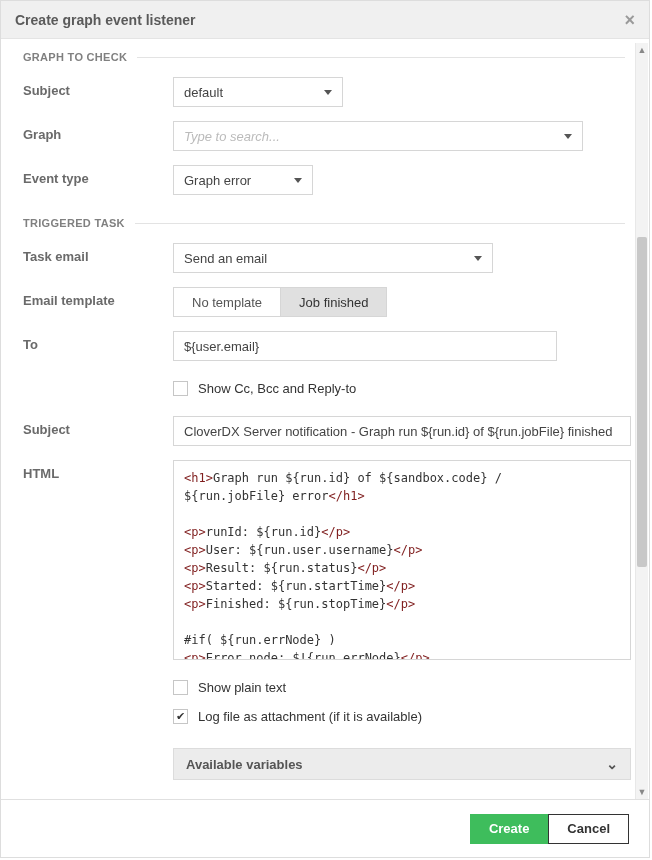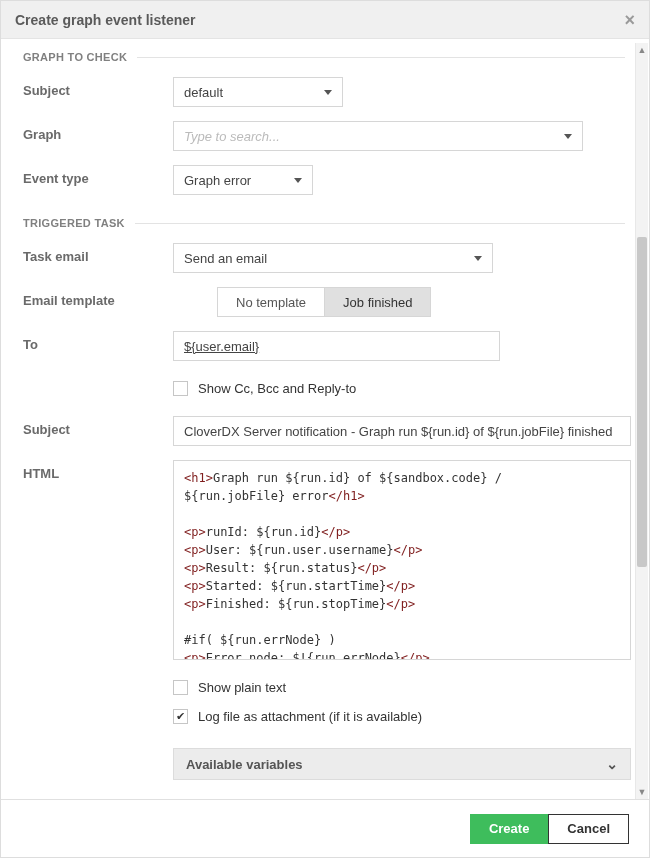--- a/index.html
+++ b/index.html
@@ -105,21 +105,20 @@
     border-top:5px solid #555;
   }
   .text-input {
     height:30px;
     padding:0 10px;
     width:100%;
   }
   input.text-input::placeholder { color:#bbb; font-style:italic; }
   .seg {
     display:inline-flex;
-    margin-left:44px;
   }
   .seg-btn {
     border:1px solid #d6d6d6;
     height:30px;
     padding:0 18px;
     font-size:13px;
     cursor:pointer;
     background:#fff;
     color:#555;
     display:flex;align-items:center;
@@ -288,21 +287,21 @@
           <div class="seg">
             <div class="seg-btn">No template</div>
             <div class="seg-btn active">Job finished</div>
           </div>
         </div>
       </div>
 
       <div class="row">
         <div class="row-label">To</div>
         <div class="row-field">
-          <input type="text" class="text-input" style="width: 327px; text-decoration: underline;" value="${user.email}">
+          <input type="text" class="text-input" style="width: 384px;" value="${user.email}">
         </div>
       </div>
 
       <div class="row" style="margin-top:4px">
         <div class="row-label"></div>
         <div class="row-field">
           <div class="check-row">
             <span class="checkbox"></span>
             <span>Show Cc, Bcc and Reply-to</span>
           </div>

